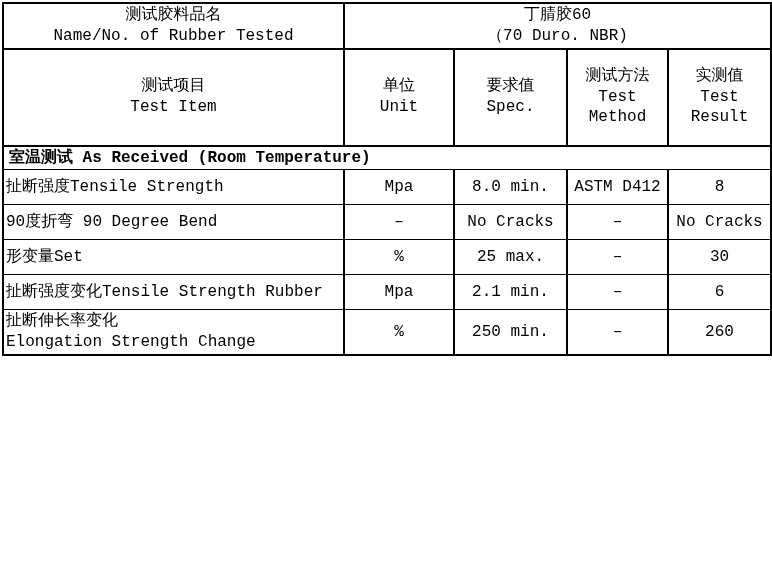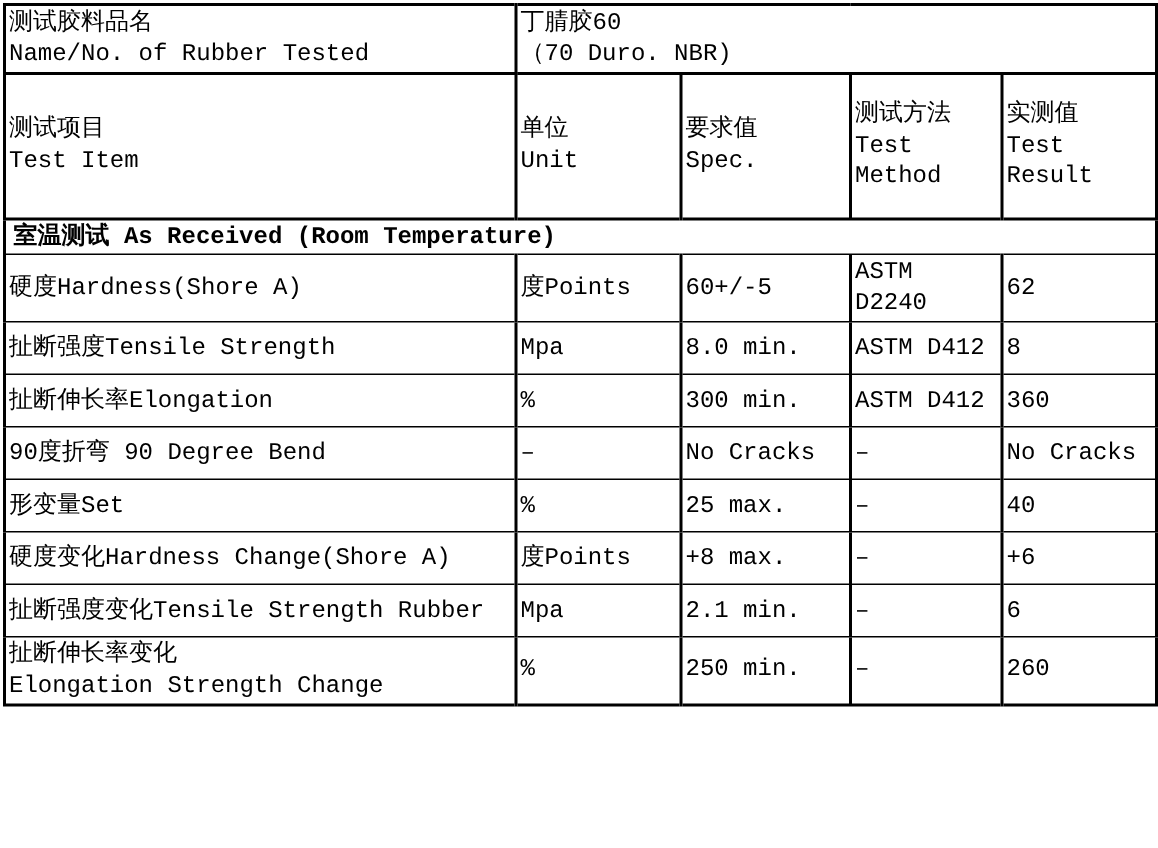--- a/index.html
+++ b/index.html
@@ -44,21 +44,21 @@
   tr.hrow2 { height: 97px; }
   tr.data  { height: 35px; }
   tr.section { height: 17px; }
   tr.section td {
     border-top-width: 2px;
     font-weight: bold;
     text-align: left;
     padding-left: 5px;
     white-space: pre-wrap;
   }
-  td.center { text-align: left; }
+  td.center { text-align: center; }
   td.left   { text-align: left; padding-left: 5px; }
   td.pre    { white-space: pre-line; }
 </style>
 </head>
 <body>
 
 <div class="page">
   <table class="report">
     <colgroup>
       <col class="c1">
@@ -85,60 +85,39 @@
 Test
 Method</td>
         <td class="center pre">实测值
 Test
 Result</td>
       </tr>
     <tr class="section">
           <td colspan="5">室温测试 As Received (Room Temperature)</td>
         </tr>
         <tr class="data">
-          <td class="left pre">硬度Hardness(Shore A)</td>
-          <td class="center">度Points</td>
-          <td class="center">60+/-5</td>
-          <td class="center">ASTM D2240</td>
-          <td class="center">62</td>
-        </tr>
-        <tr class="data">
           <td class="left pre">扯断强度Tensile Strength</td>
           <td class="center">Mpa</td>
           <td class="center">8.0 min.</td>
           <td class="center">ASTM D412</td>
           <td class="center">8</td>
-        </tr>
-        <tr class="data">
-          <td class="left pre">扯断伸长率Elongation</td>
-          <td class="center">%</td>
-          <td class="center">300 min.</td>
-          <td class="center">ASTM D412</td>
-          <td class="center">360</td>
         </tr>
         <tr class="data">
           <td class="left pre">90度折弯 90 Degree Bend</td>
           <td class="center">–</td>
           <td class="center">No Cracks</td>
           <td class="center">–</td>
           <td class="center">No Cracks</td>
         </tr>
         <tr class="data">
           <td class="left pre">形变量Set</td>
           <td class="center">%</td>
           <td class="center">25 max.</td>
           <td class="center">–</td>
-          <td class="center">40</td>
-        </tr>
-        <tr class="data">
-          <td class="left pre">硬度变化Hardness Change(Shore A)</td>
-          <td class="center">度Points</td>
-          <td class="center">+8 max.</td>
-          <td class="center">–</td>
-          <td class="center">+6</td>
+          <td class="center">30</td>
         </tr>
         <tr class="data">
           <td class="left pre">扯断强度变化Tensile Strength Rubber</td>
           <td class="center">Mpa</td>
           <td class="center">2.1 min.</td>
           <td class="center">–</td>
           <td class="center">6</td>
         </tr>
         <tr class="data">
           <td class="left pre">扯断伸长率变化

